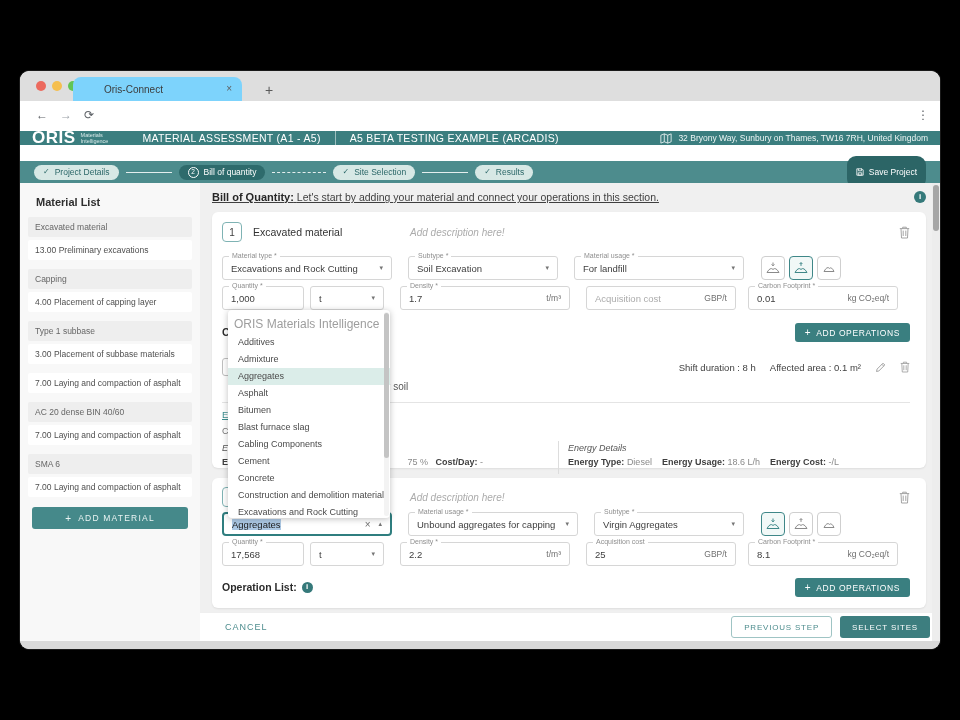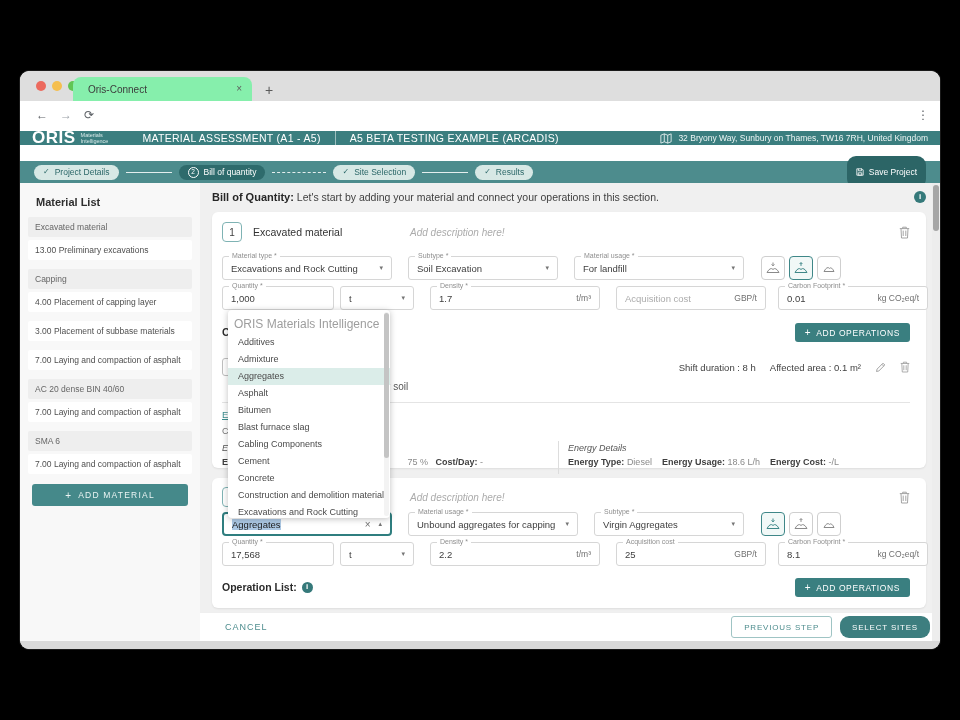--- a/index.html
+++ b/index.html
@@ -4,22 +4,22 @@
 <style>
   html,body{margin:0;padding:0;}
   body{width:960px;height:720px;background:#000;position:relative;overflow:hidden;
        font-family:"Liberation Sans", sans-serif;-webkit-font-smoothing:antialiased;}
   .window{position:absolute;left:20px;top:71px;width:920px;height:578px;background:#fff;
           border-radius:9px;overflow:hidden;box-shadow:0 0 0 1px #1a1a1a;}
   
   .titlebar{position:absolute;left:0;top:0;right:0;height:30px;background:#DEDEDE;border-radius:9px 9px 0 0;}
   .tl{position:absolute;top:10px;width:10px;height:10px;border-radius:50%;}
   .tl.r{left:16px;background:#EC6A5E;} .tl.y{left:32px;background:#F5BF4F;} .tl.g{left:48px;background:#61C554;}
-  .tab{position:absolute;left:53px;bottom:0;width:179px;height:24px;background:#86efac;border-radius:8px 8px 0 0;
-       display:flex;align-items:center;}
+  .tab{position:absolute;left:53px;bottom:0;width:153px;height:24px;background:#7dd3fc;border-radius:8px 8px 0 0;
+       display:flex;align-items:center;padding-left:16px;}
   .tab-title{font-size:10px;color:#3C3C3C;padding-left:15px;}
   .tab-close{margin-left:auto;margin-right:10px;font-size:10px;color:#5F5F5F;line-height:1;}
   .newtab{position:absolute;left:245px;bottom:3px;font-size:14px;color:#5A5A5A;}
   .urlbar{position:absolute;left:0;top:30px;right:0;height:30px;background:#fff;border-bottom:1px solid #E2E2E2;}
   .nav-ic{position:absolute;top:7px;font-size:12px;color:#5F6368;}
   .nav-back{left:16px;} .nav-fwd{left:40px;color:#9AA0A6;} .nav-reload{left:64px;}
   .urlpill{position:absolute;left:80px;top:5px;width:808px;height:20px;background:#F1F1F2;border-radius:10px;
            display:flex;align-items:center;}
   .lock{margin:0 6px 0 11px;display:flex;}
   .url-text{font-size:10px;color:#202124;}
@@ -51,21 +51,21 @@
   .sb-title{font-size:11px;font-weight:bold;color:#2E2E2E;padding:13px 16px 9px 16px;}
   .sb-group{margin:0 8px 9px 8px;}
   .sb-head{background:#EEEEEE;border-radius:2px;padding:0 7px;height:20px;line-height:20px;font-size:8.5px;color:#666;
            white-space:nowrap;overflow:hidden;}
   .sb-op{background:#fff;border-radius:2px;margin-top:3px;padding:0 7px;height:20px;line-height:20px;font-size:8.5px;color:#4F4F4F;
          white-space:nowrap;overflow:hidden;}
   .add-material{margin:10px 12px 0 12px;width:156px;height:22px;background:#45898A;border:none;border-radius:3px;
       color:#EAF4F3;font-size:8.5px;letter-spacing:1.2px;display:flex;align-items:center;justify-content:center;gap:6px;
       font-family:inherit;}
   .content-bg{position:absolute;left:180px;right:0;top:0;height:429px;background:#F0F0F0;}
-  .intro{position:absolute;left:192px;top:8px;right:34px;font-size:10.5px;color:#3F3F3F;}
+  .intro{position:absolute;left:192px;top:8px;right:34px;font-size:10.5px;color:#3F3F3F;text-decoration:underline;}
   .intro b{font-size:11px;color:#262626;}
   .info-ic{width:12px;height:12px;border-radius:50%;background:#35797A;color:#fff;font-size:8px;font-weight:bold;
            display:inline-flex;align-items:center;justify-content:center;line-height:1;}
   .intro-info{position:absolute;right:14px;top:8px;}
   
   .card{position:absolute;left:192px;width:714px;background:#fff;border-radius:6px;box-shadow:0 1px 2px rgba(0,0,0,.08);}
   .card1{top:29px;height:256px;}
   .card2{top:295px;height:130px;}
   .card-head{position:absolute;top:9px;left:10px;right:16px;height:22px;display:flex;align-items:center;}
   .badge{width:20px;height:20px;border:1px solid #7FB3B4;border-radius:4px;font-size:10px;color:#3E3E3E;
@@ -75,21 +75,21 @@
   .trash{margin-left:auto;display:flex;}
   .row{position:absolute;left:10px;right:16px;display:flex;}
   .r1{top:44px;gap:16px;} .r2{top:74px;}
   .field{position:relative;background:#fff;border:1px solid #D6D6D6;border-radius:3px;height:24px;
          display:flex;align-items:center;padding:0 8px;box-sizing:border-box;flex:none;}
   .flabel{position:absolute;top:-5px;left:6px;background:#fff;padding:0 3px;font-size:7px;color:#8F8F8F;white-space:nowrap;}
   .fvalue{font-size:9.5px;color:#3E3E3E;white-space:nowrap;overflow:hidden;}
   .placeholder{color:#ABABAB;}
   .chev{margin-left:auto;font-size:7px;color:#757575;}
   .funit{margin-left:auto;font-size:8.5px;color:#6F6F6F;white-space:nowrap;}
-  .w170{width:170px;} .w150{width:150px;} .w90{width:112px;} .w74{width:74px;}
+  .w170{width:170px;} .w150{width:150px;} .w90{width:82px;} .w74{width:74px;}
   .g6{margin-left:6px;} .g16{margin-left:16px;} .g12{margin-left:12px;}
   .iconbtns{display:flex;gap:4px;margin-left:1px;}
   .iconbtn{width:24px;height:24px;border:1px solid #CFCFCF;border-radius:4px;background:#fff;
            display:flex;align-items:center;justify-content:center;color:#8A8A8A;padding:0;box-sizing:border-box;}
   .iconbtn.active{border-color:#3F8788;background:#F1F8F7;color:#3F8788;}
   .addop{position:absolute;right:16px;height:19px;background:#3A7F80;border:none;border-radius:3px;color:#fff;
          font-size:8.5px;letter-spacing:.6px;display:flex;align-items:center;gap:5px;padding:0 10px;font-family:inherit;}
   .card1 .addop{top:111px;} .card2 .addop{top:100px;}
   .oplist-label{position:absolute;left:10px;display:flex;align-items:center;gap:5px;font-size:10.5px;font-weight:bold;color:#2B2B2B;}
   .card1 .oplist-label{top:114px;} .card2 .oplist-label{top:103px;}
@@ -122,21 +122,21 @@
   .dd-item{font-size:9px;color:#4A4A4A;height:17px;line-height:17px;padding-left:10px;white-space:nowrap;overflow:hidden;}
   .dd-item.selected{background:#DBEDE9;}
   .dd-track{position:absolute;right:1px;top:2px;bottom:2px;width:5px;background:#F3F3F3;border-radius:3px;}
   .dd-thumb{position:absolute;right:1px;top:3px;width:5px;height:145px;background:#C4C4C4;border-radius:3px;}
   
   .footer{position:absolute;left:180px;right:0;top:429px;height:29px;background:#fff;display:flex;align-items:center;
           padding:0 10px 0 25px;box-sizing:border-box;border-top:1px solid #EFEFEF;}
   .cancel{font-size:9px;letter-spacing:1px;color:#4E8D8E;background:none;border:none;padding:0;font-family:inherit;}
   .btn-prev{margin-left:auto;height:22px;background:#fff;border:1px solid #9FC4C4;border-radius:3px;color:#4E8D8E;
             font-size:8px;letter-spacing:.8px;padding:0 12px;font-family:inherit;}
-  .btn-select{margin-left:8px;height:22px;background:#3D7E7F;border:none;border-radius:9px;color:#fff;
+  .btn-select{margin-left:8px;height:22px;background:#3D7E7F;border:none;border-radius:3px;color:#fff;
             font-size:8px;letter-spacing:.8px;padding:0 12px;font-family:inherit;}
   
   .sb-vtrack{position:absolute;right:0;top:0;width:8px;height:458px;background:#EDEDED;}
   .sb-vthumb{position:absolute;right:1px;top:2px;width:6px;height:46px;background:#A6A6A6;border-radius:3px;}
   svg{display:block;}
 </style>
 </head>
 <body>
 
 <div class="window">
@@ -218,20 +218,21 @@
       <div id="sidebar-host">
           <div class="sb-group">
     <div class="sb-head mat-name">Excavated material</div>
     <div class="sb-op mat-op">13.00 Preliminary excavations</div>
   </div>
           <div class="sb-group">
     <div class="sb-head mat-name">Capping</div>
     <div class="sb-op mat-op">4.00 Placement of capping layer</div>
   </div>
           <div class="sb-group">
+    <div class="sb-head mat-name">Type 1 subbase</div>
     <div class="sb-op mat-op">3.00 Placement of subbase materials</div>
   </div>
           <div class="sb-group">
     <div class="sb-op mat-op">7.00 Laying and compaction of asphalt</div>
   </div>
           <div class="sb-group">
     <div class="sb-head mat-name">AC 20 dense BIN 40/60</div>
     <div class="sb-op mat-op">7.00 Laying and compaction of asphalt</div>
   </div>
           <div class="sb-group">

